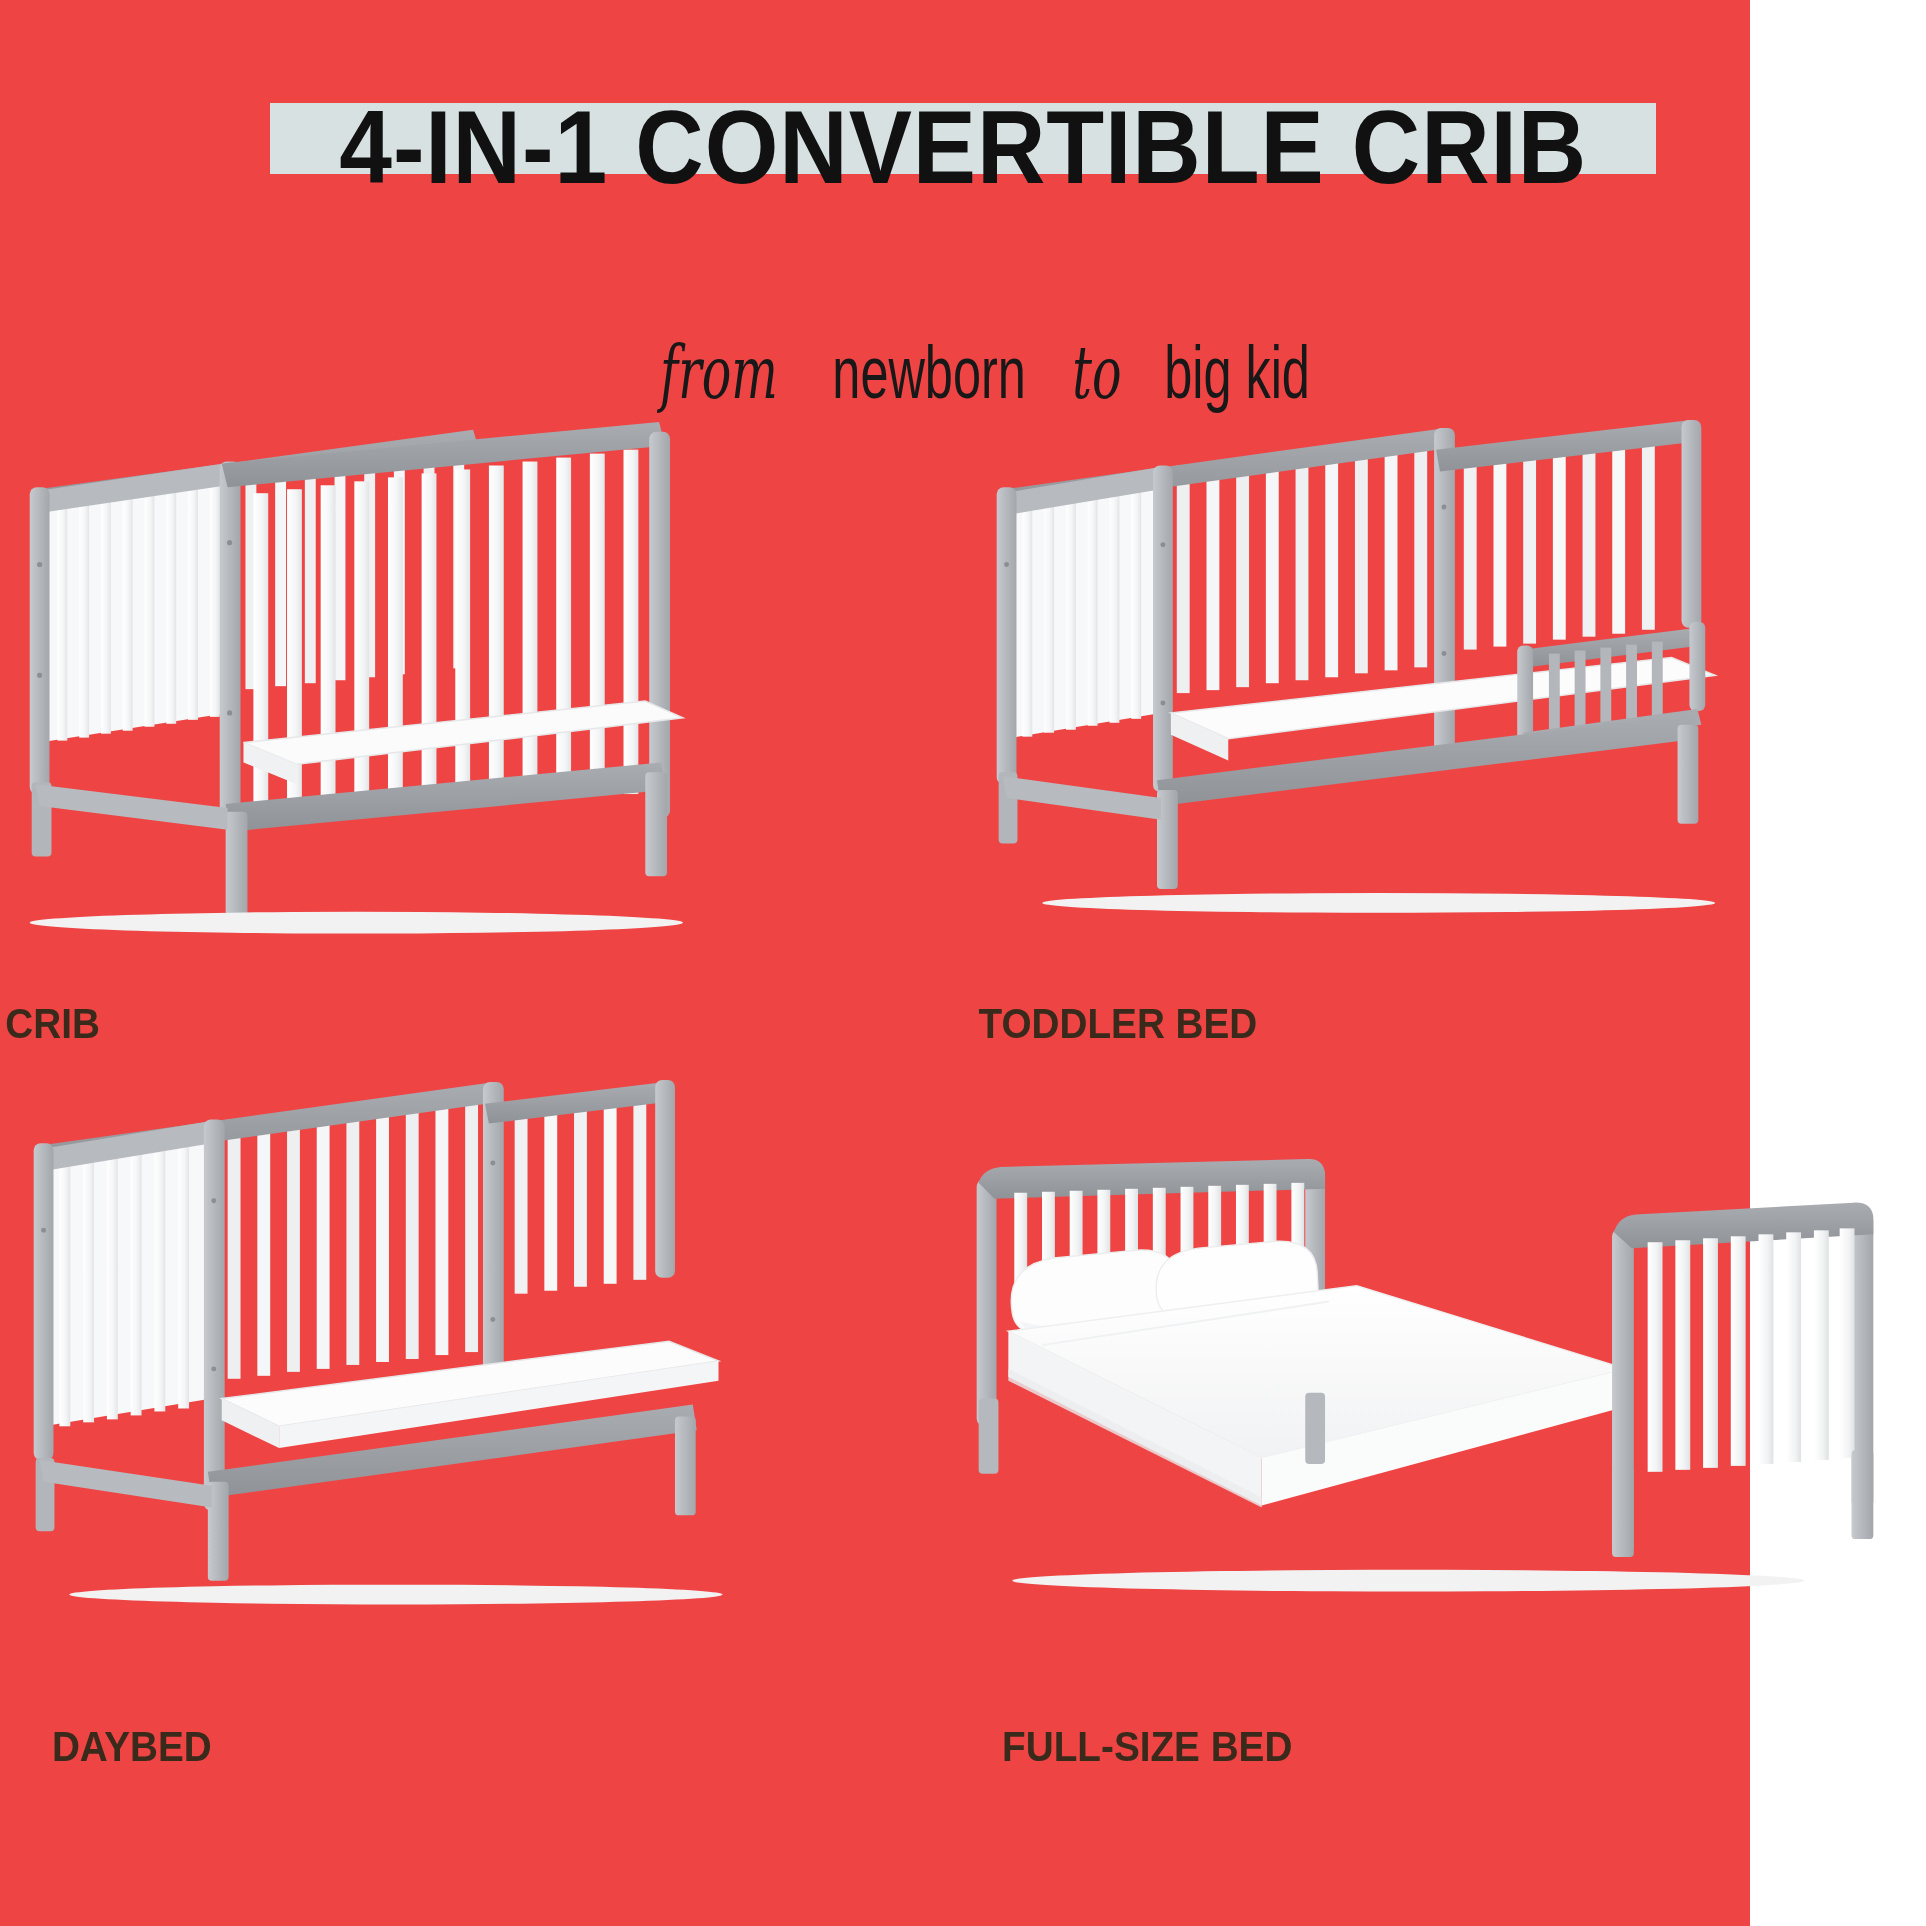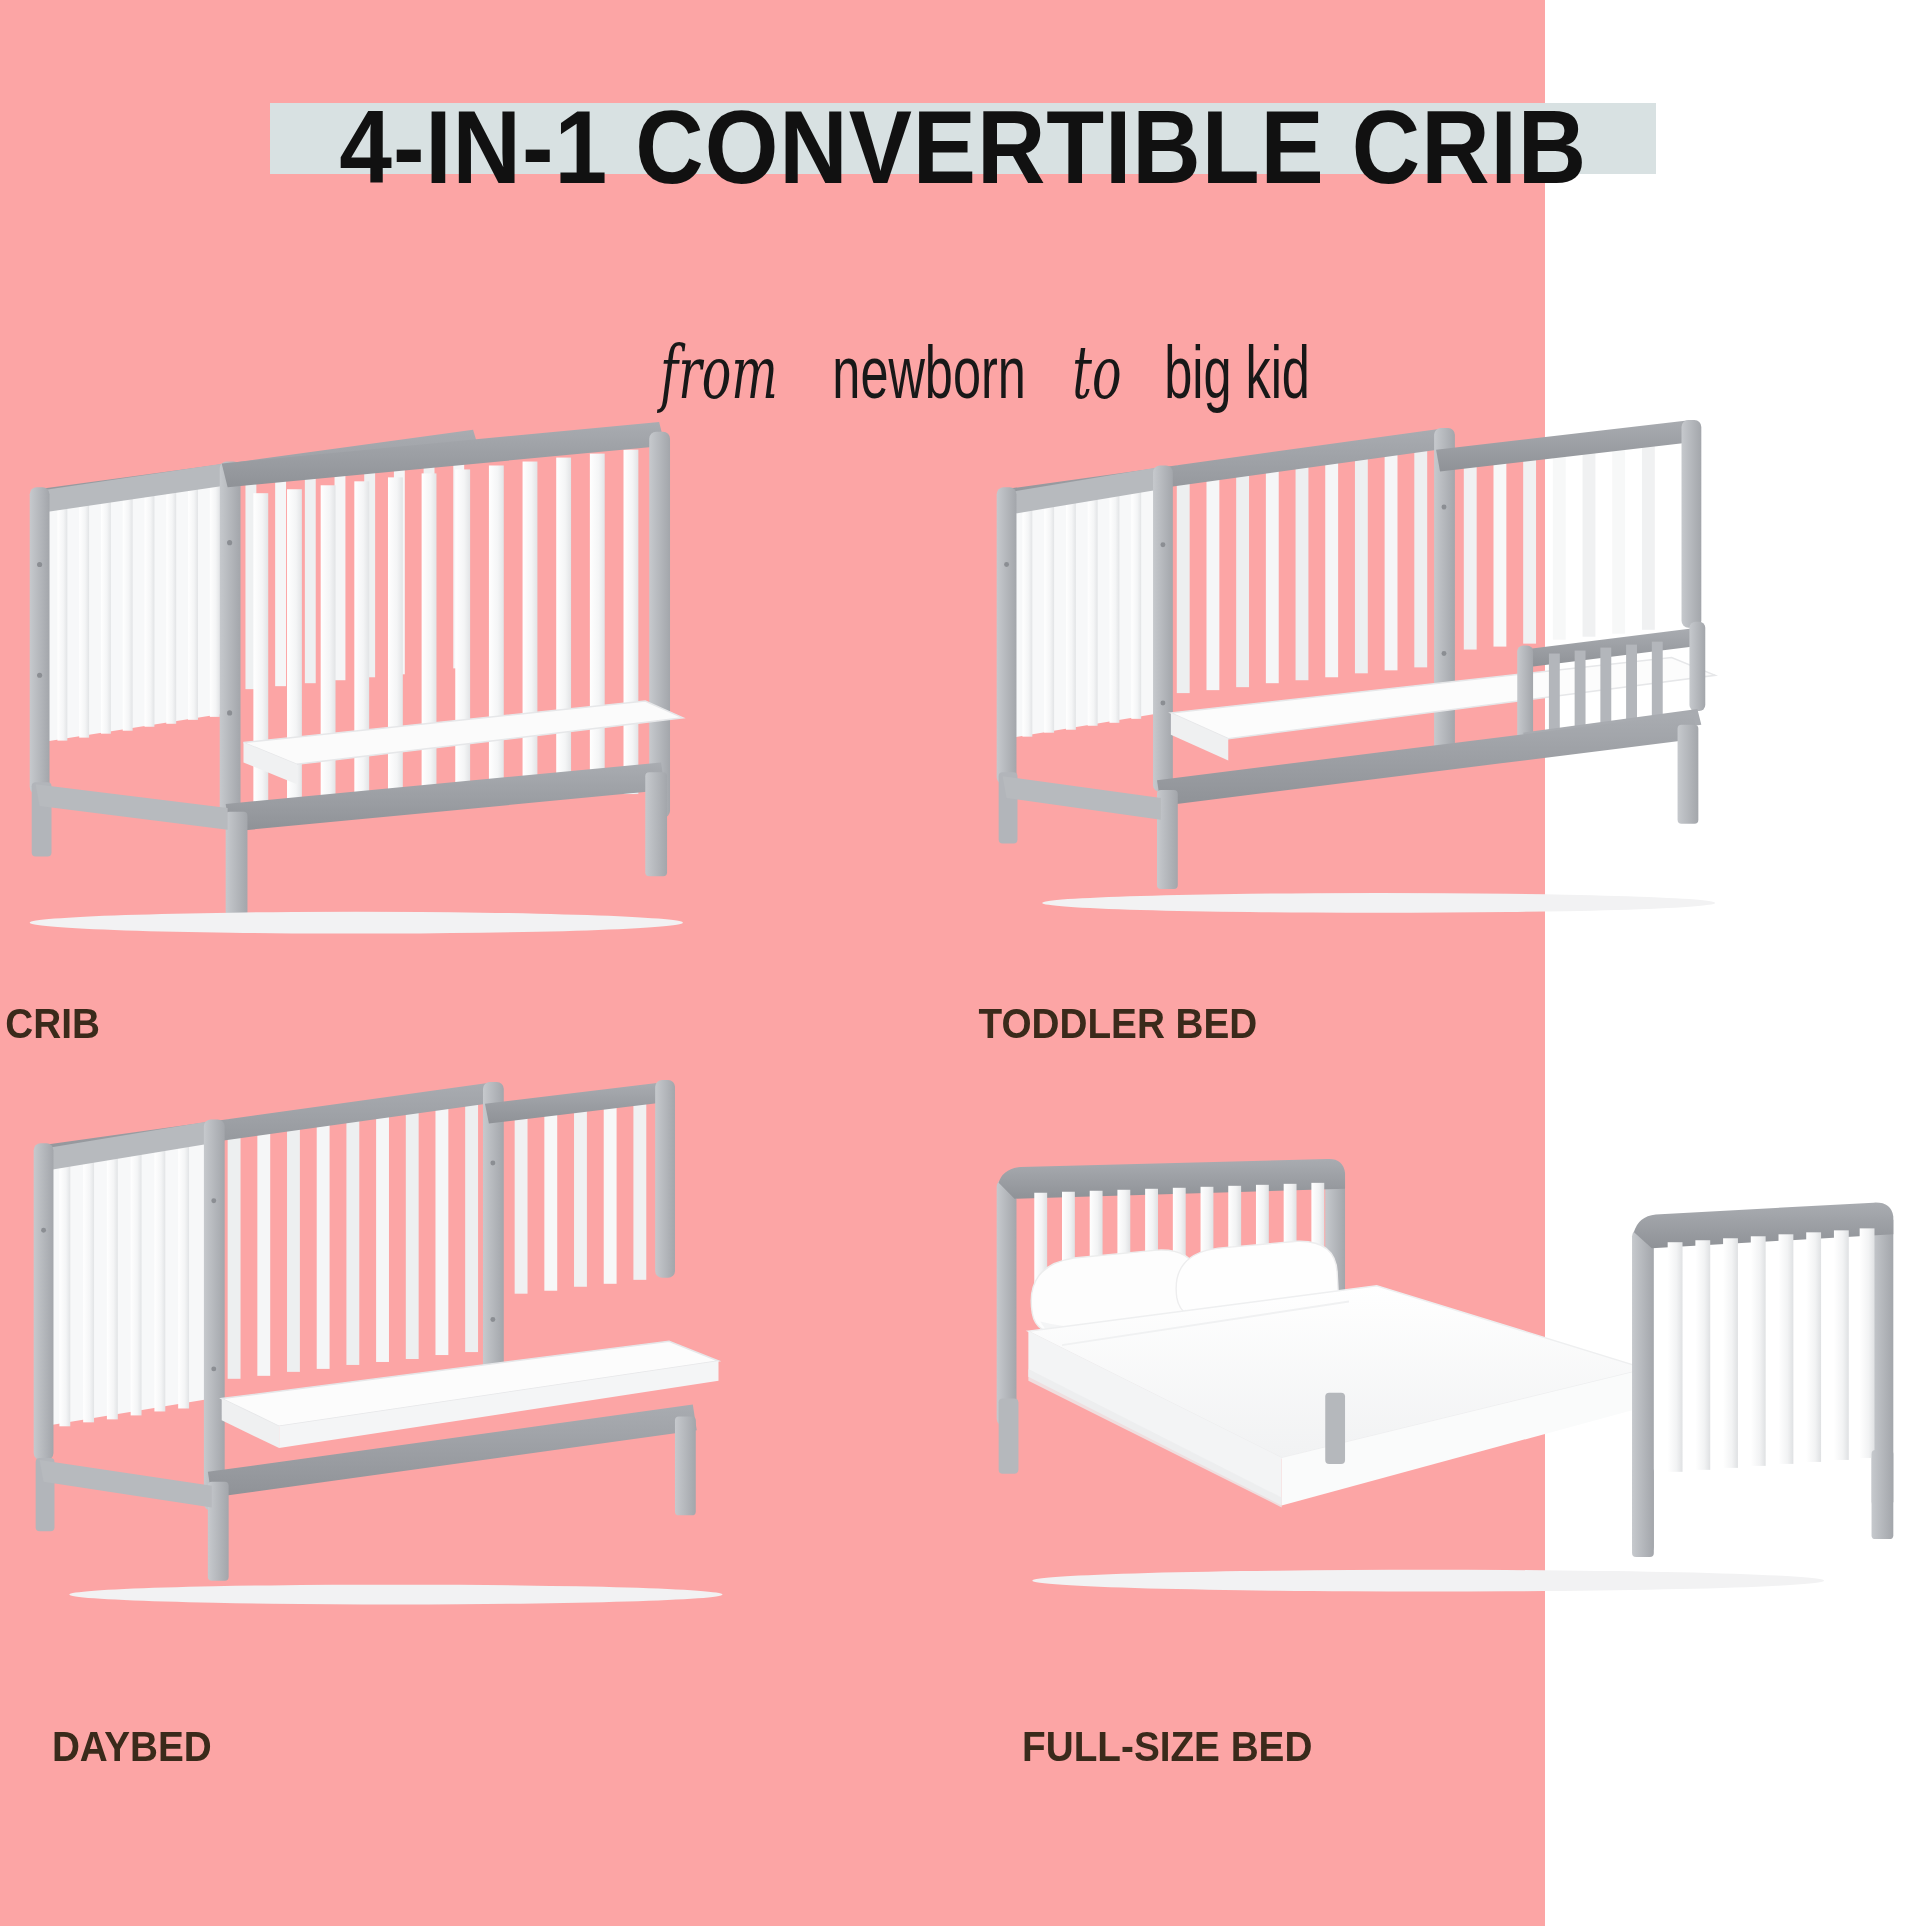--- a/index.html
+++ b/index.html
@@ -8,24 +8,24 @@
     background: #ffffff;
   }
   body {
     width: 1927px;
     height: 1927px;
     font-family: "Liberation Sans", sans-serif;
     overflow: hidden;
     position: relative;
   }
   .page {
-    width: 1545px;
+    width: 1750px;
     height: 1927px;
     position: relative;
-    background: #fca5a5;
+    background: #ef4444;
     box-sizing: border-box;
   }
 
   
   .header {
     position: absolute;
     top: 0;
     left: 0;
     width: 1927px;
     height: 416px;
@@ -96,21 +96,21 @@
     height: 1511px;
   }
   .cell {
     position: absolute;
     width: 963px;
     height: 755px;
   }
   .cell-tl { left: 0;   top: 0; }
   .cell-tr { left: 963px; top: 0; }
   .cell-bl { left: 0;   top: 656px; }
-  .cell-br { left: 963px; top: 656px; }
+  .cell-br { left: 943px; top: 656px; }
 
   .figure {
     position: absolute;
     left: 0;
     top: 0;
     width: 963px;
     height: 574px;
   }
   .figure svg { display: block; width: 100%; height: 100%; }
 

